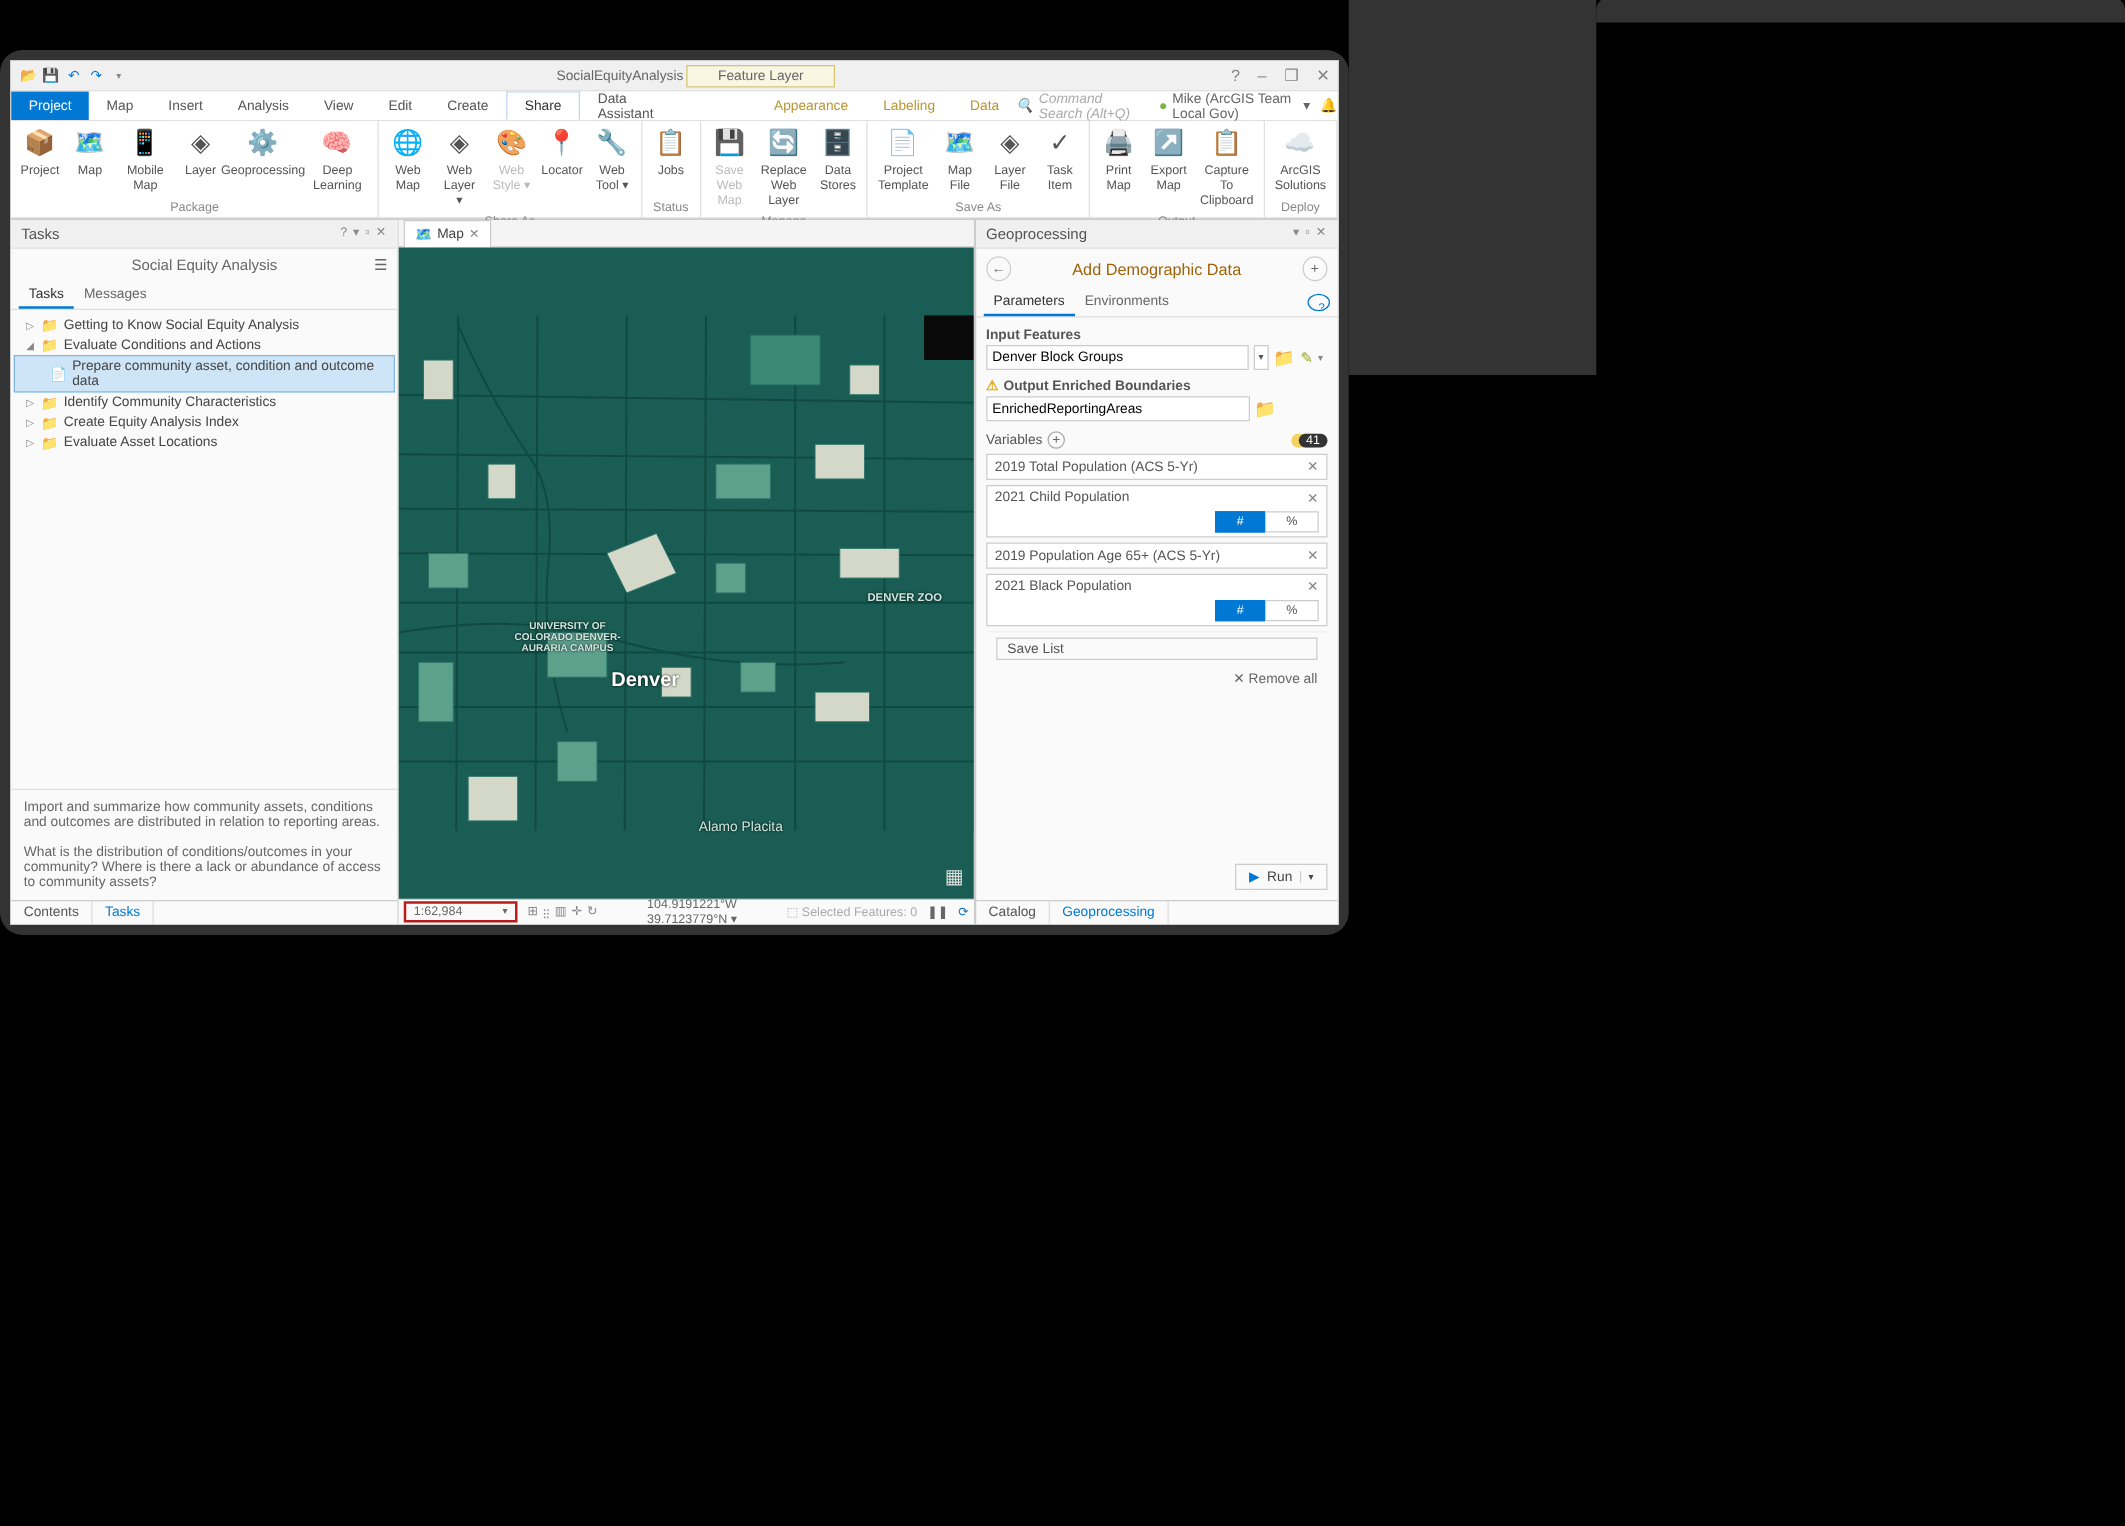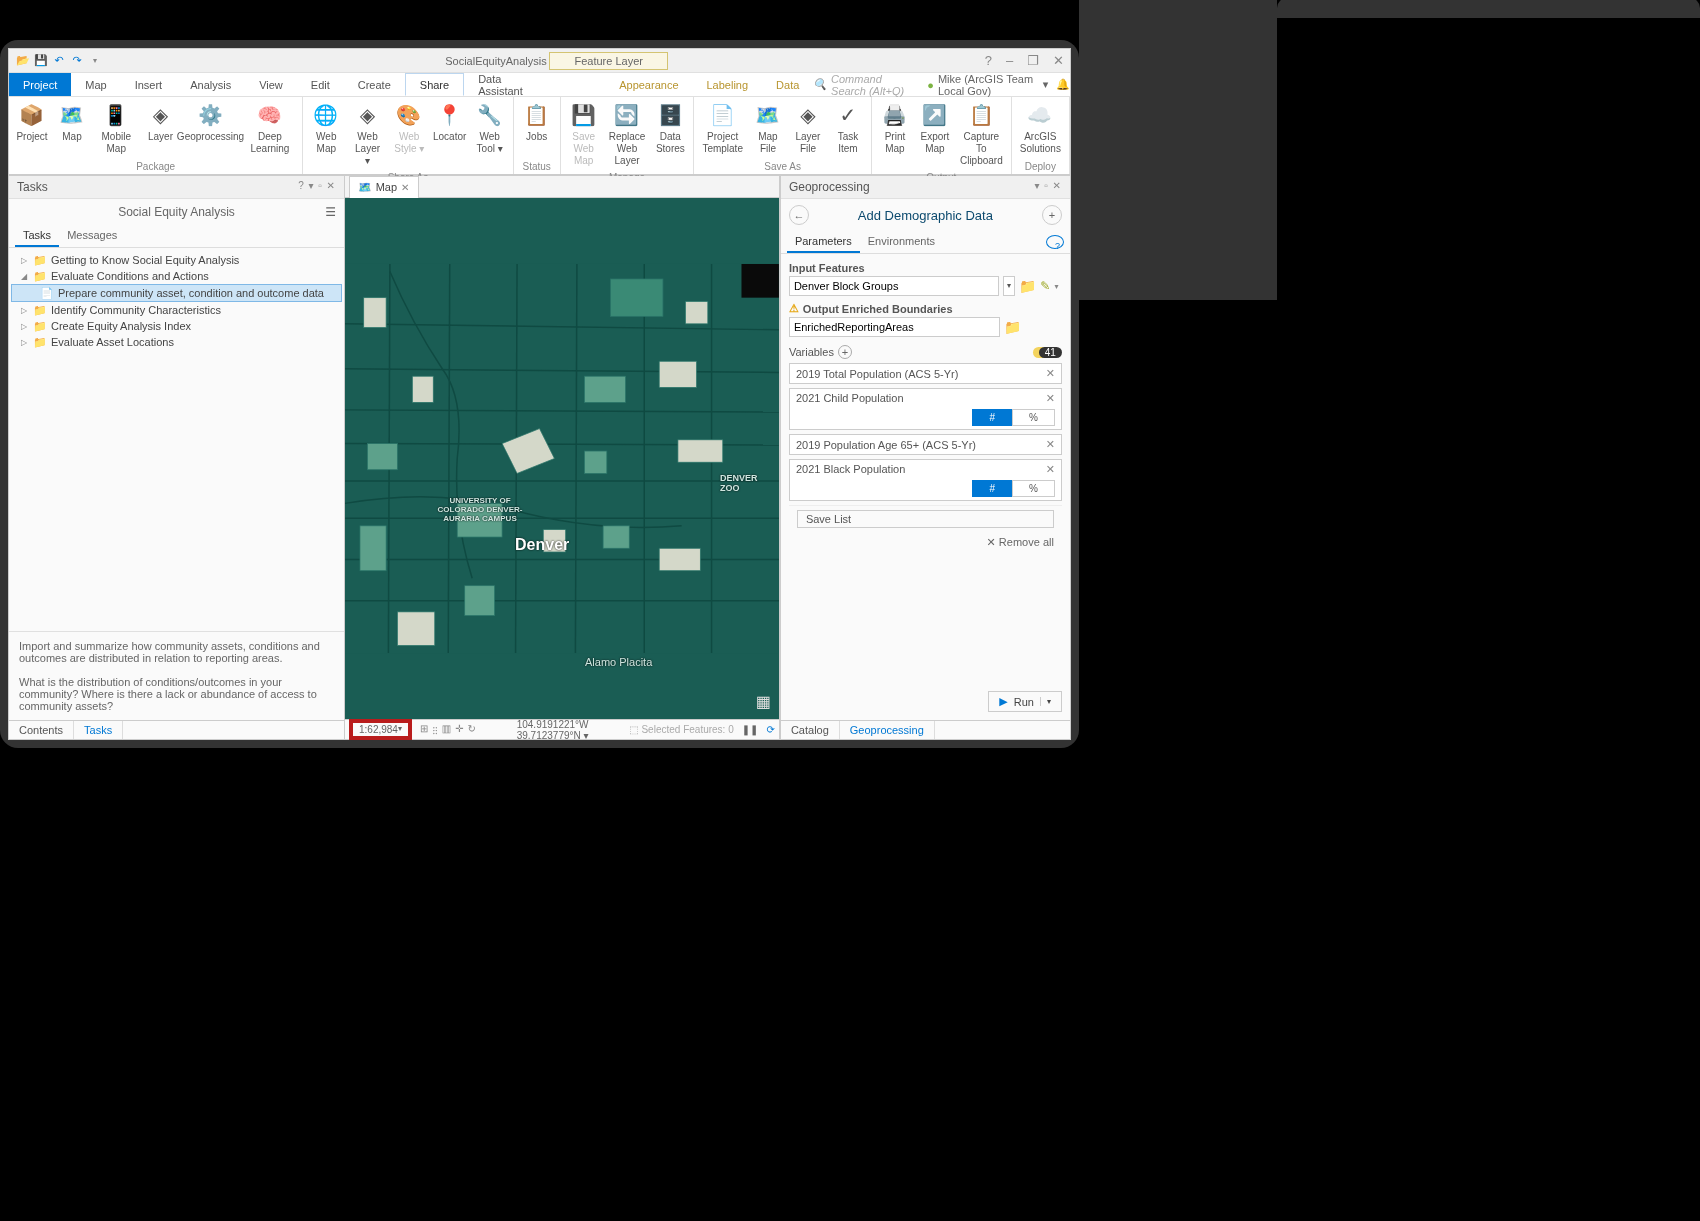--- a/index.html
+++ b/index.html
@@ -30,21 +30,21 @@
 .rgroup { border-right: 1px solid #e0e0e0; display: flex; flex-direction: column; }
 .rgroup .items { display: flex; padding: 2px 4px; flex: 1; gap: 2px; }
 .rgroup .glabel { text-align: center; font-size: 10px; color: #888; padding: 1px 4px 2px; }
 .rbtn { display: flex; flex-direction: column; align-items: center; justify-content: flex-start; padding: 2px 4px; min-width: 38px; font-size: 10px; color: #555; text-align: center; line-height: 1.2; cursor: pointer; }
 .rbtn.disabled { color: #bbb; }
 .rbtn .ico { width: 28px; height: 28px; margin-bottom: 2px; display: flex; align-items: center; justify-content: center; font-size: 20px; }
 
 .workspace { display: flex; height: 564px; border-top: 1px solid #ccc; }
 
 .panel { background: #fafafa; border-right: 1px solid #ccc; display: flex; flex-direction: column; }
-.panel.tasks { width: 336px; }
+.panel.tasks { width: 310px; }
 .panel.gp { width: 290px; border-right: none; border-left: 1px solid #ccc; }
 .panel-header { display: flex; padding: 4px 8px; background: #f0f0f0; font-size: 12px; color: #555; border-bottom: 1px solid #e0e0e0; }
 .panel-header .ttl { flex: 1; }
 .panel-header .ctl { color: #888; font-size: 10px; letter-spacing: 1px; }
 .panel-sub { text-align: center; padding: 6px 0; font-size: 12px; color: #666; position: relative; }
 .panel-sub .menu { position: absolute; right: 8px; top: 6px; }
 .panel-tabs { display: flex; border-bottom: 1px solid #ddd; padding: 0 6px; font-size: 11px; }
 .panel-tabs span { padding: 4px 8px; color: #666; }
 .panel-tabs span.active { border-bottom: 2px solid #0078d4; color: #333; }
 
@@ -62,28 +62,28 @@
 .bottom-tabs span.active { color: #0078d4; }
 
 .center { flex: 1; display: flex; flex-direction: column; border-right: 1px solid #ccc; }
 .maptab { display: flex; align-items: center; background: #f4f4f4; border-bottom: 1px solid #ccc; height: 22px; }
 .maptab .mt { background: #fff; border: 1px solid #ccc; border-bottom: none; padding: 2px 8px; display: flex; gap: 4px; align-items: center; margin-left: 4px; font-size: 11px; height: 22px; }
 .maptab .mt .x { color: #888; font-size: 10px; }
 .mapview { flex: 1; position: relative; background: #1a5d54; overflow: hidden; }
 .mapview svg { width: 100%; height: 100%; }
 .maplabel { position: absolute; color: #cfe6e0; font-size: 11px; text-shadow: 0 0 2px #000; }
 .statusbar { height: 20px; background: #fafafa; border-top: 1px solid #ccc; display: flex; align-items: center; font-size: 10px; color: #666; padding: 0 4px; gap: 8px; }
-.statusbar .scale { border: 4px solid #b91c1c; padding: 1px 6px; width: 63px; display: flex; justify-content: space-between; }
+.statusbar .scale { border: 2px solid #b91c1c; padding: 1px 6px; width: 91px; display: flex; justify-content: space-between; }
 .statusbar .tools { display: flex; gap: 4px; color: #888; }
 .statusbar .coords { flex: 1; text-align: center; }
 .statusbar .sel { color: #aaa; }
 
 .gp-tool-header { display: flex; align-items: center; padding: 6px 8px; }
 .gp-tool-header .back { width: 20px; height: 20px; border: 1px solid #ccc; border-radius: 50%; text-align: center; line-height: 18px; color: #666; }
-.gp-tool-header .tname { flex: 1; text-align: center; font-size: 13px; color: #0c4a6e; }
+.gp-tool-header .tname { flex: 1; text-align: center; font-size: 13px; color: #a16207; }
 .gp-tool-header .plus { width: 20px; height: 20px; border: 1px solid #ccc; border-radius: 50%; text-align: center; line-height: 18px; color: #666; }
 .gp-tabs { display: flex; padding: 0 6px; font-size: 11px; border-bottom: 1px solid #ddd; }
 .gp-tabs span { padding: 4px 8px; color: #666; }
 .gp-tabs span.active { border-bottom: 2px solid #0078d4; color: #333; }
 .gp-tabs .help { margin-left: auto; color: #0078d4; border: 1px solid #0078d4; border-radius: 50%; width: 14px; height: 14px; font-size: 9px; text-align: center; line-height: 13px; align-self: center; }
 
 .params { padding: 6px 8px; font-size: 11px; color: #555; flex: 1; overflow-y: auto; }
 .params .plabel { padding: 2px 0; display: flex; align-items: center; gap: 4px; font-weight: bold; }
 .params .warn { color: #e6a817; }
 .params input.text { width: 210px; border: 1px solid #ccc; padding: 2px 4px; font-size: 11px; height: 20px; }

